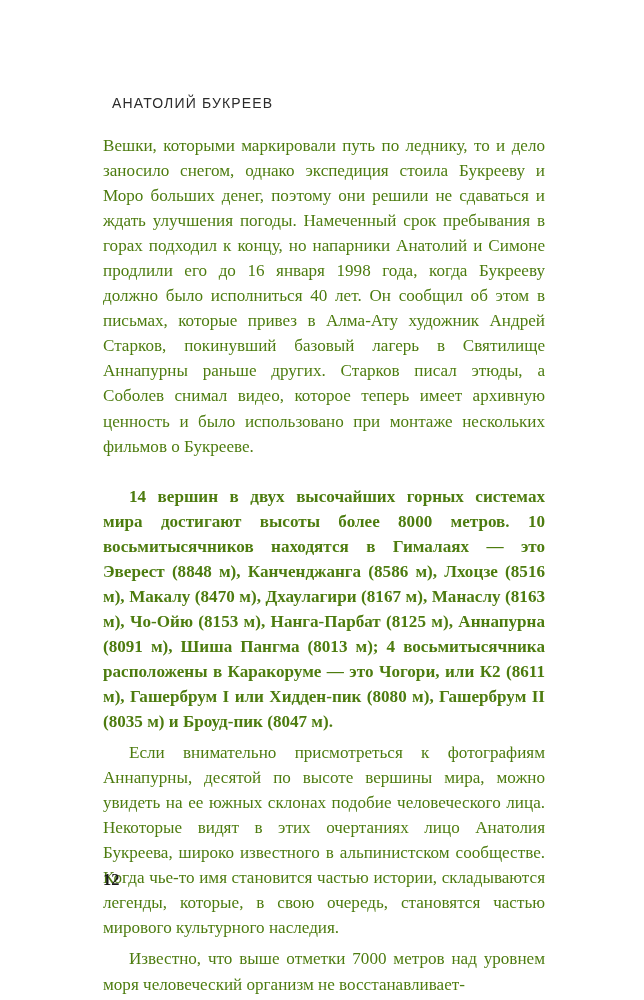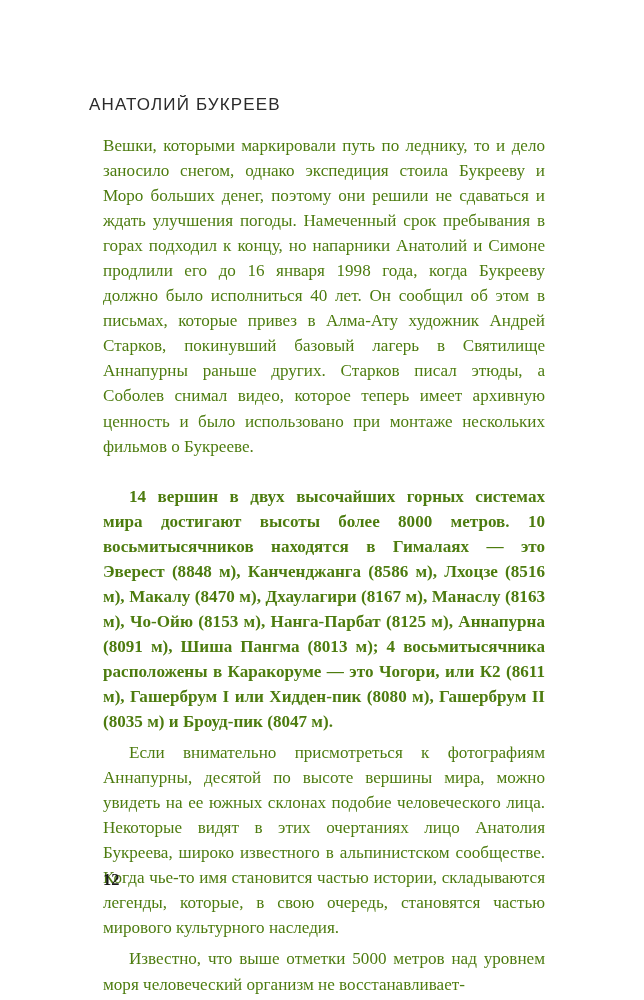--- a/index.html
+++ b/index.html
@@ -15,24 +15,24 @@
   .page {
     position: relative;
     width: 644px;
     height: 1000px;
     background: #ffffff;
     overflow: hidden;
     box-sizing: border-box;
   }
   .running-head {
     position: absolute;
-    left: 89px;
+    left: 112px;
     top: 96px;
     font-family: "Liberation Sans", "DejaVu Sans", sans-serif;
-    font-size: 17px;
+    font-size: 14px;
     letter-spacing: 1.15px;
     color: #2b2b2b;
     white-space: nowrap;
     line-height: 1;
     font-weight: 400;
   }
   .text-block {
     position: absolute;
     left: 103px;
     top: 133px;
@@ -70,18 +70,18 @@
 <body>
 
 <div class="page">
 
   <div class="running-head">АНАТОЛИЙ БУКРЕЕВ</div>
 
   <div class="text-block">
     <p class="para" id="para-1">Вешки, которыми маркировали путь по леднику, то и дело заносило снегом, однако экспедиция стоила Букрееву и Моро больших денег, поэтому они решили не сдаваться и ждать улучшения погоды. Намеченный срок пребывания в горах подходил к концу, но напарники Анатолий и Симоне продлили его до 16 января 1998 года, когда Букрееву должно было исполниться 40 лет. Он сообщил об этом в письмах, которые привез в Алма-Ату художник Андрей Старков, покинувший базовый лагерь в Святилище Аннапурны раньше других. Старков писал этюды, а Соболев снимал видео, которое теперь имеет архивную ценность и было использовано при монтаже нескольких фильмов о Букрееве.</p>
     <p class="para indent gap-before" id="para-2">14 вершин в двух высочайших горных системах мира достигают высоты более 8000 метров. 10 восьмитысячников находятся в Гималаях — это Эверест (8848 м), Канченджанга (8586 м), Лхоцзе (8516 м), Макалу (8470 м), Дхаулагири (8167 м), Манаслу (8163 м), Чо-Ойю (8153 м), Нанга-Парбат (8125 м), Аннапурна (8091 м), Шиша Пангма (8013 м); 4 восьмитысячника расположены в Каракоруме — это Чогори, или К2 (8611 м), Гашербрум I или Хидден-пик (8080 м), Гашербрум II (8035 м) и Броуд-пик (8047 м).</p>
     <p class="para indent" id="para-3">Если внимательно присмотреться к фотографиям Аннапурны, десятой по высоте вершины мира, можно увидеть на ее южных склонах подобие человеческого лица. Некоторые видят в этих очертаниях лицо Анатолия Букреева, широко известного в альпинистском сообществе. Когда чье-то имя становится частью истории, складываются легенды, которые, в свою очередь, становятся частью мирового культурного наследия.</p>
-    <p class="para indent" id="para-4">Известно, что выше отметки 5000 метров над уровнем моря человеческий организм не восстанавливает-</p>
+    <p class="para indent" id="para-4">Известно, что выше отметки 7000 метров над уровнем моря человеческий организм не восстанавливает-</p>
   </div>
 
   <div class="folio">12</div>
 
 </div>
 
 </body></html>

